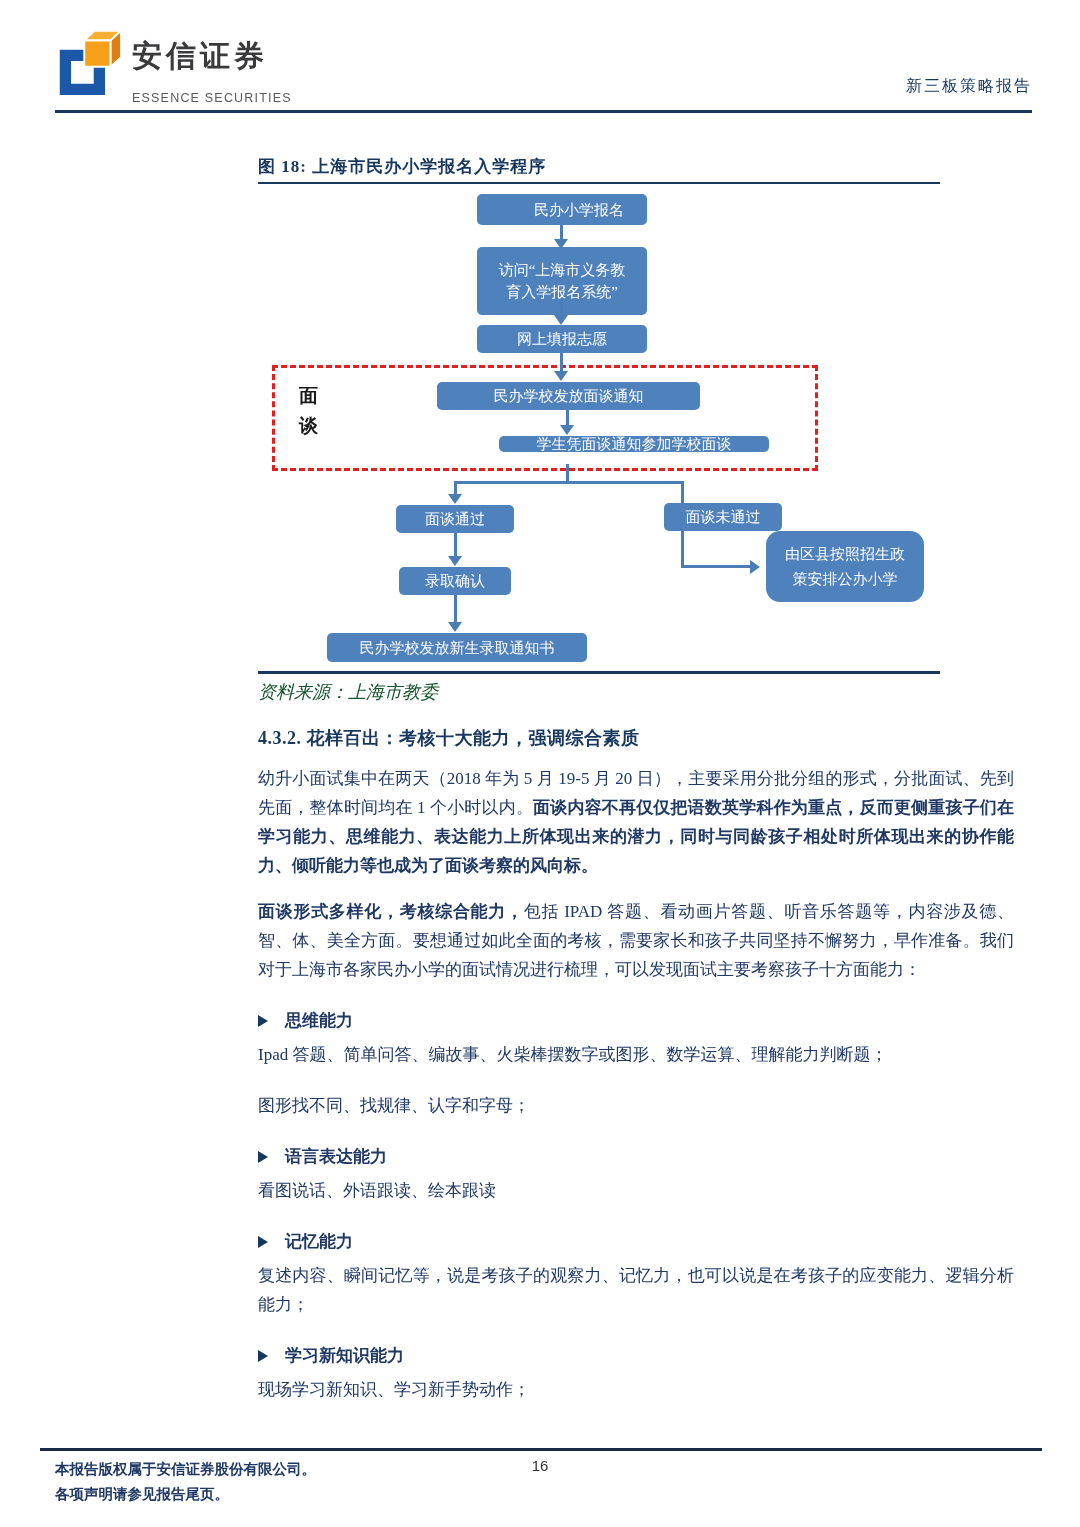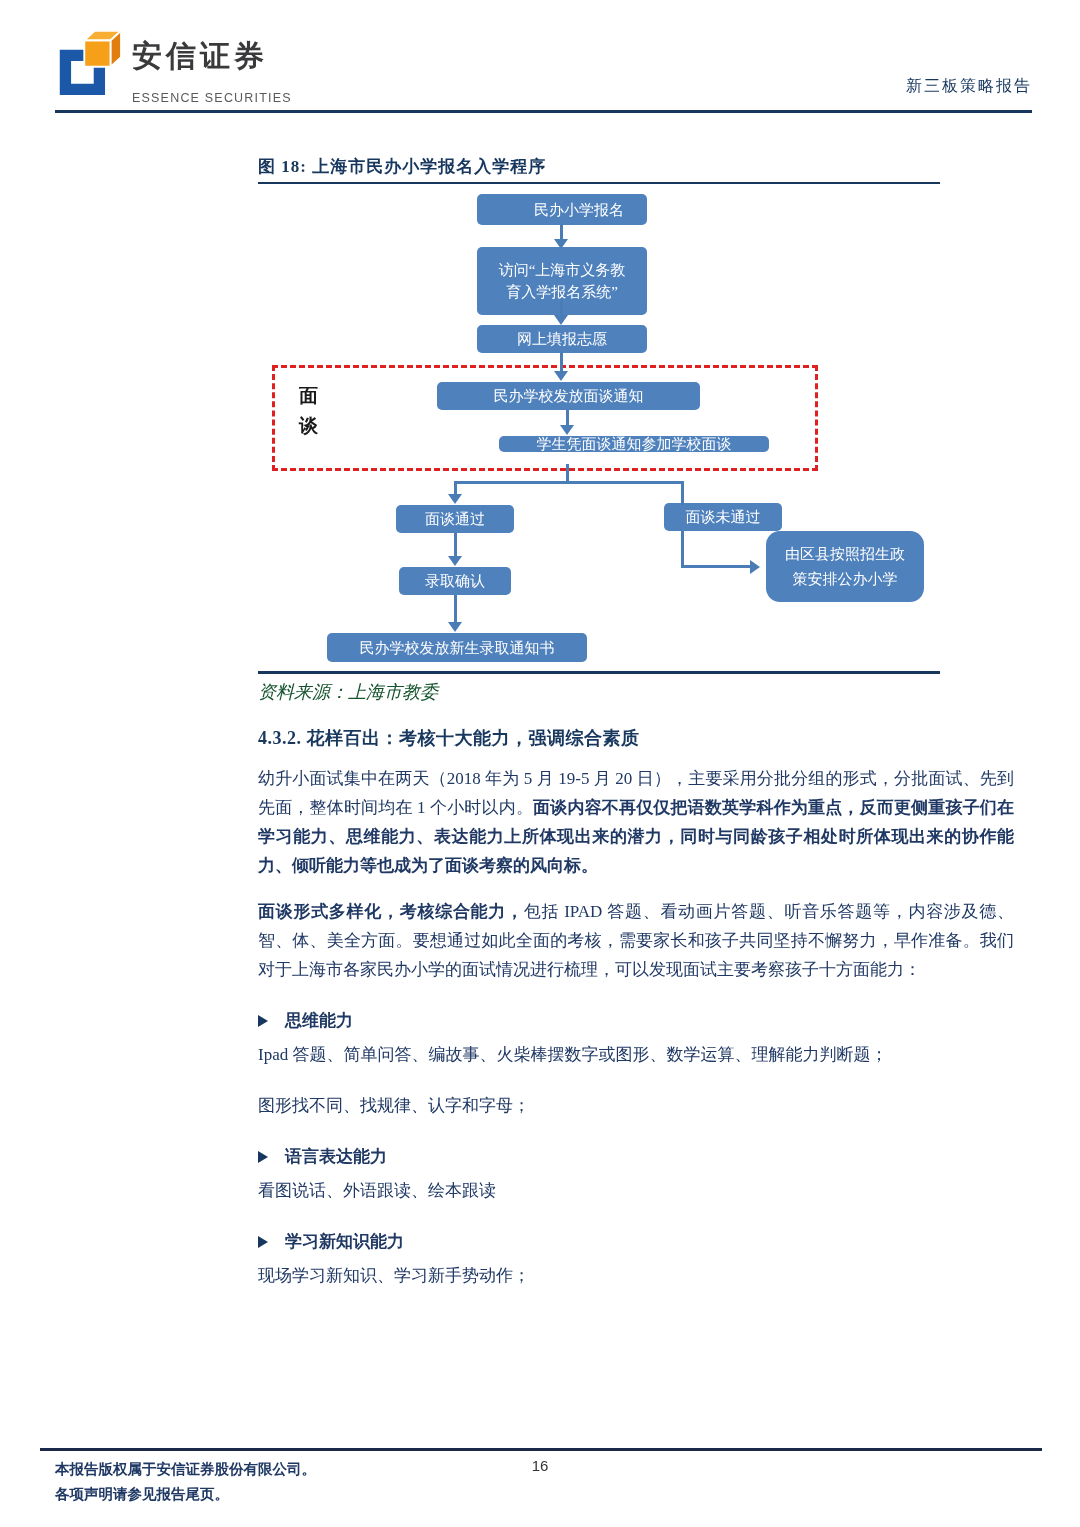--- a/index.html
+++ b/index.html
@@ -145,20 +145,27 @@
     </div>
 
     <div class="bullet">
       <div class="bullet-head">
         <span class="tri-icon"></span>
         <span>语言表达能力</span>
       </div>
       <div class="bullet-desc">看图说话、外语跟读、绘本跟读</div>
     </div>
 
+    <div class="bullet">
+      <div class="bullet-head">
+        <span class="tri-icon"></span>
+        <span>记忆能力</span>
+      </div>
+      <div class="bullet-desc">复述内容、瞬间记忆等，说是考孩子的观察力、记忆力，也可以说是在考孩子的应变能力、逻辑分析能力；</div>
+    </div>
 
     <div class="bullet">
       <div class="bullet-head">
         <span class="tri-icon"></span>
         <span>学习新知识能力</span>
       </div>
       <div class="bullet-desc">现场学习新知识、学习新手势动作；</div>
     </div>
   </div>
 

